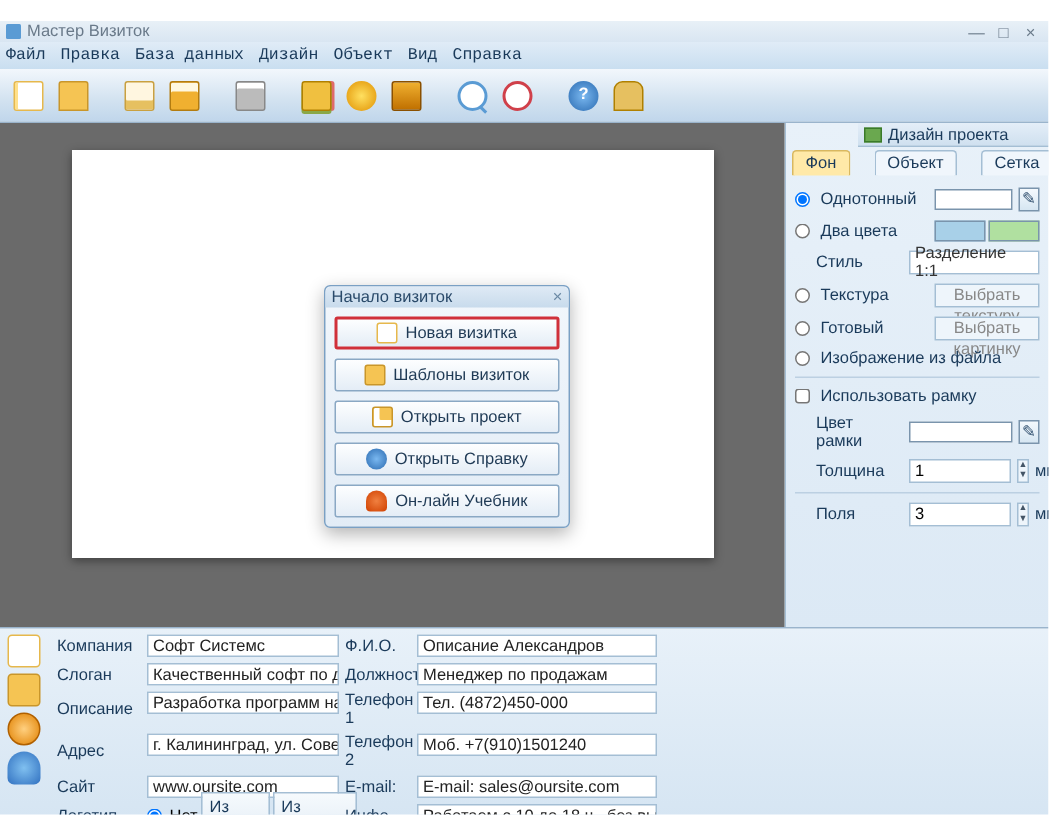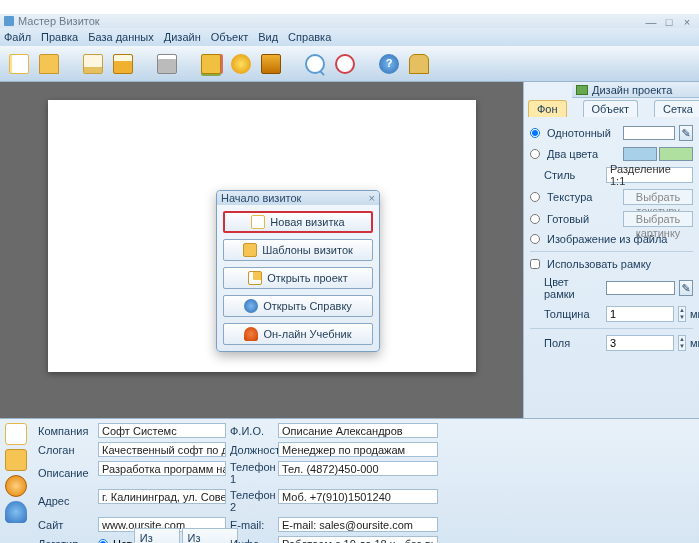--- a/index.html
+++ b/index.html
@@ -2,21 +2,21 @@
 <html><head>
 <meta charset="utf-8">
 <style>
 * { box-sizing: border-box; font-family: Tahoma, Arial, sans-serif; font-size: 11px; }
 body { margin: 0; width: 699px; height: 543px; background: #fff; overflow: hidden; }
 .titlebar { height: 14px; background: linear-gradient(#e8f0f7,#d9e6f2); display: flex; align-items: center; padding: 0 4px; color: #6a7a8a; font-size: 10px; margin-top: 14px; }
 .titlebar .ticon { width: 10px; height: 10px; background: #5a9bd4; margin-right: 4px; border-radius: 1px; }
 .titlebar .wbtns { margin-left: auto; display: flex; gap: 2px; }
 .titlebar .wbtn { width: 16px; height: 10px; text-align: center; color: #6a7a8a; }
 .menubar { height: 18px; background: linear-gradient(#e0ecf7,#c9def0); display: flex; align-items: center; padding: 0 4px; color: #1a3a5a; }
-.menubar span { margin-right: 10px; cursor: default; }
+.menubar span { margin-right: 10px; cursor: default; font-family: Liberation Mono, monospace; }
 .toolbar { height: 36px; background: linear-gradient(#f2f7fc,#d2e2f0 60%,#c0d6eb); border-bottom: 1px solid #9ab4cc; display: flex; align-items: center; padding: 0 6px; gap: 4px; }
 .tbtn { width: 26px; height: 26px; display: flex; align-items: center; justify-content: center; border-radius: 2px; }
 .tsep { width: 10px; }
 .tico { width: 20px; height: 20px; border-radius: 2px; }
 .i-new { background: #fff; border: 1px solid #e6b84c; box-shadow: inset 2px 0 #ffe08a; }
 .i-folder { background: #f5c453; border: 1px solid #c9962a; border-radius: 2px 2px 0 0; }
 .i-paste { background: #fff6e0; border: 1px solid #c9a040; box-shadow: inset 0 -6px #e6c060; }
 .i-save { background: #f0b030; border: 1px solid #b37c10; box-shadow: inset 0 6px #fff8e0; }
 .i-print { background: #bbb; border: 1px solid #888; box-shadow: inset 0 4px #fff; }
 .i-layers { background: #f0c040; border: 1px solid #b08000; box-shadow: 0 2px #8aa848, 2px 0 #e06a6a; }

